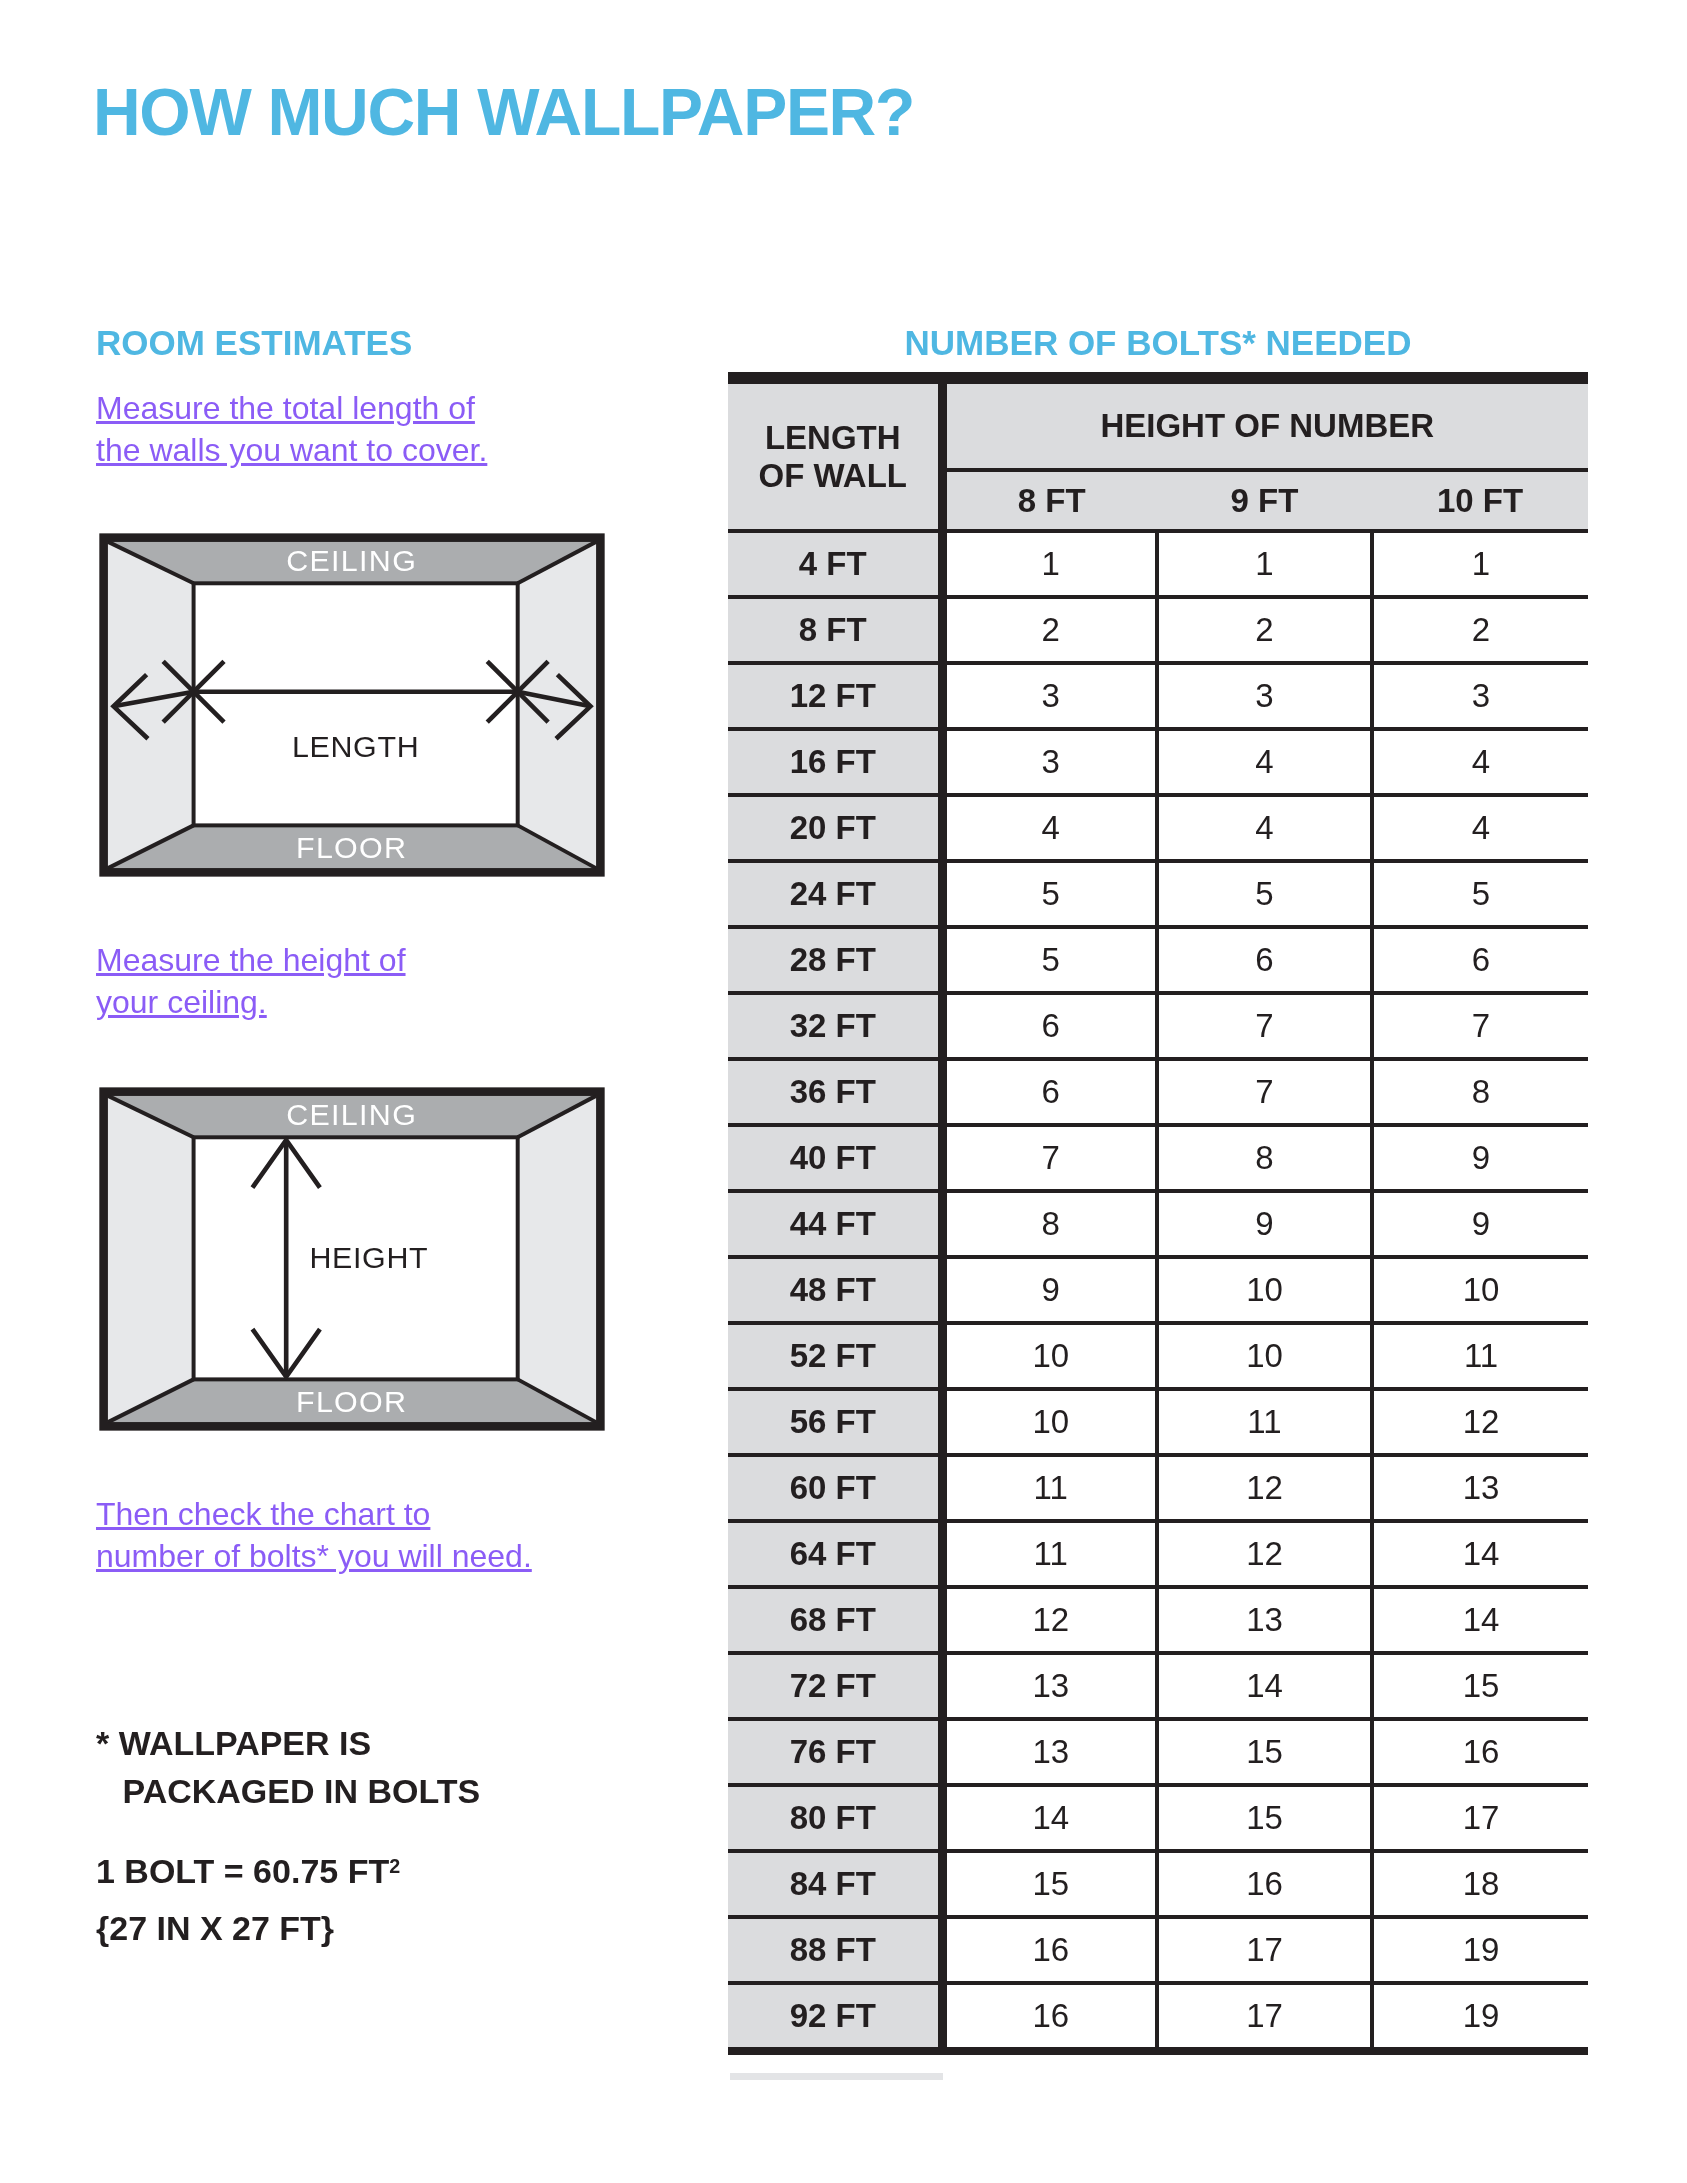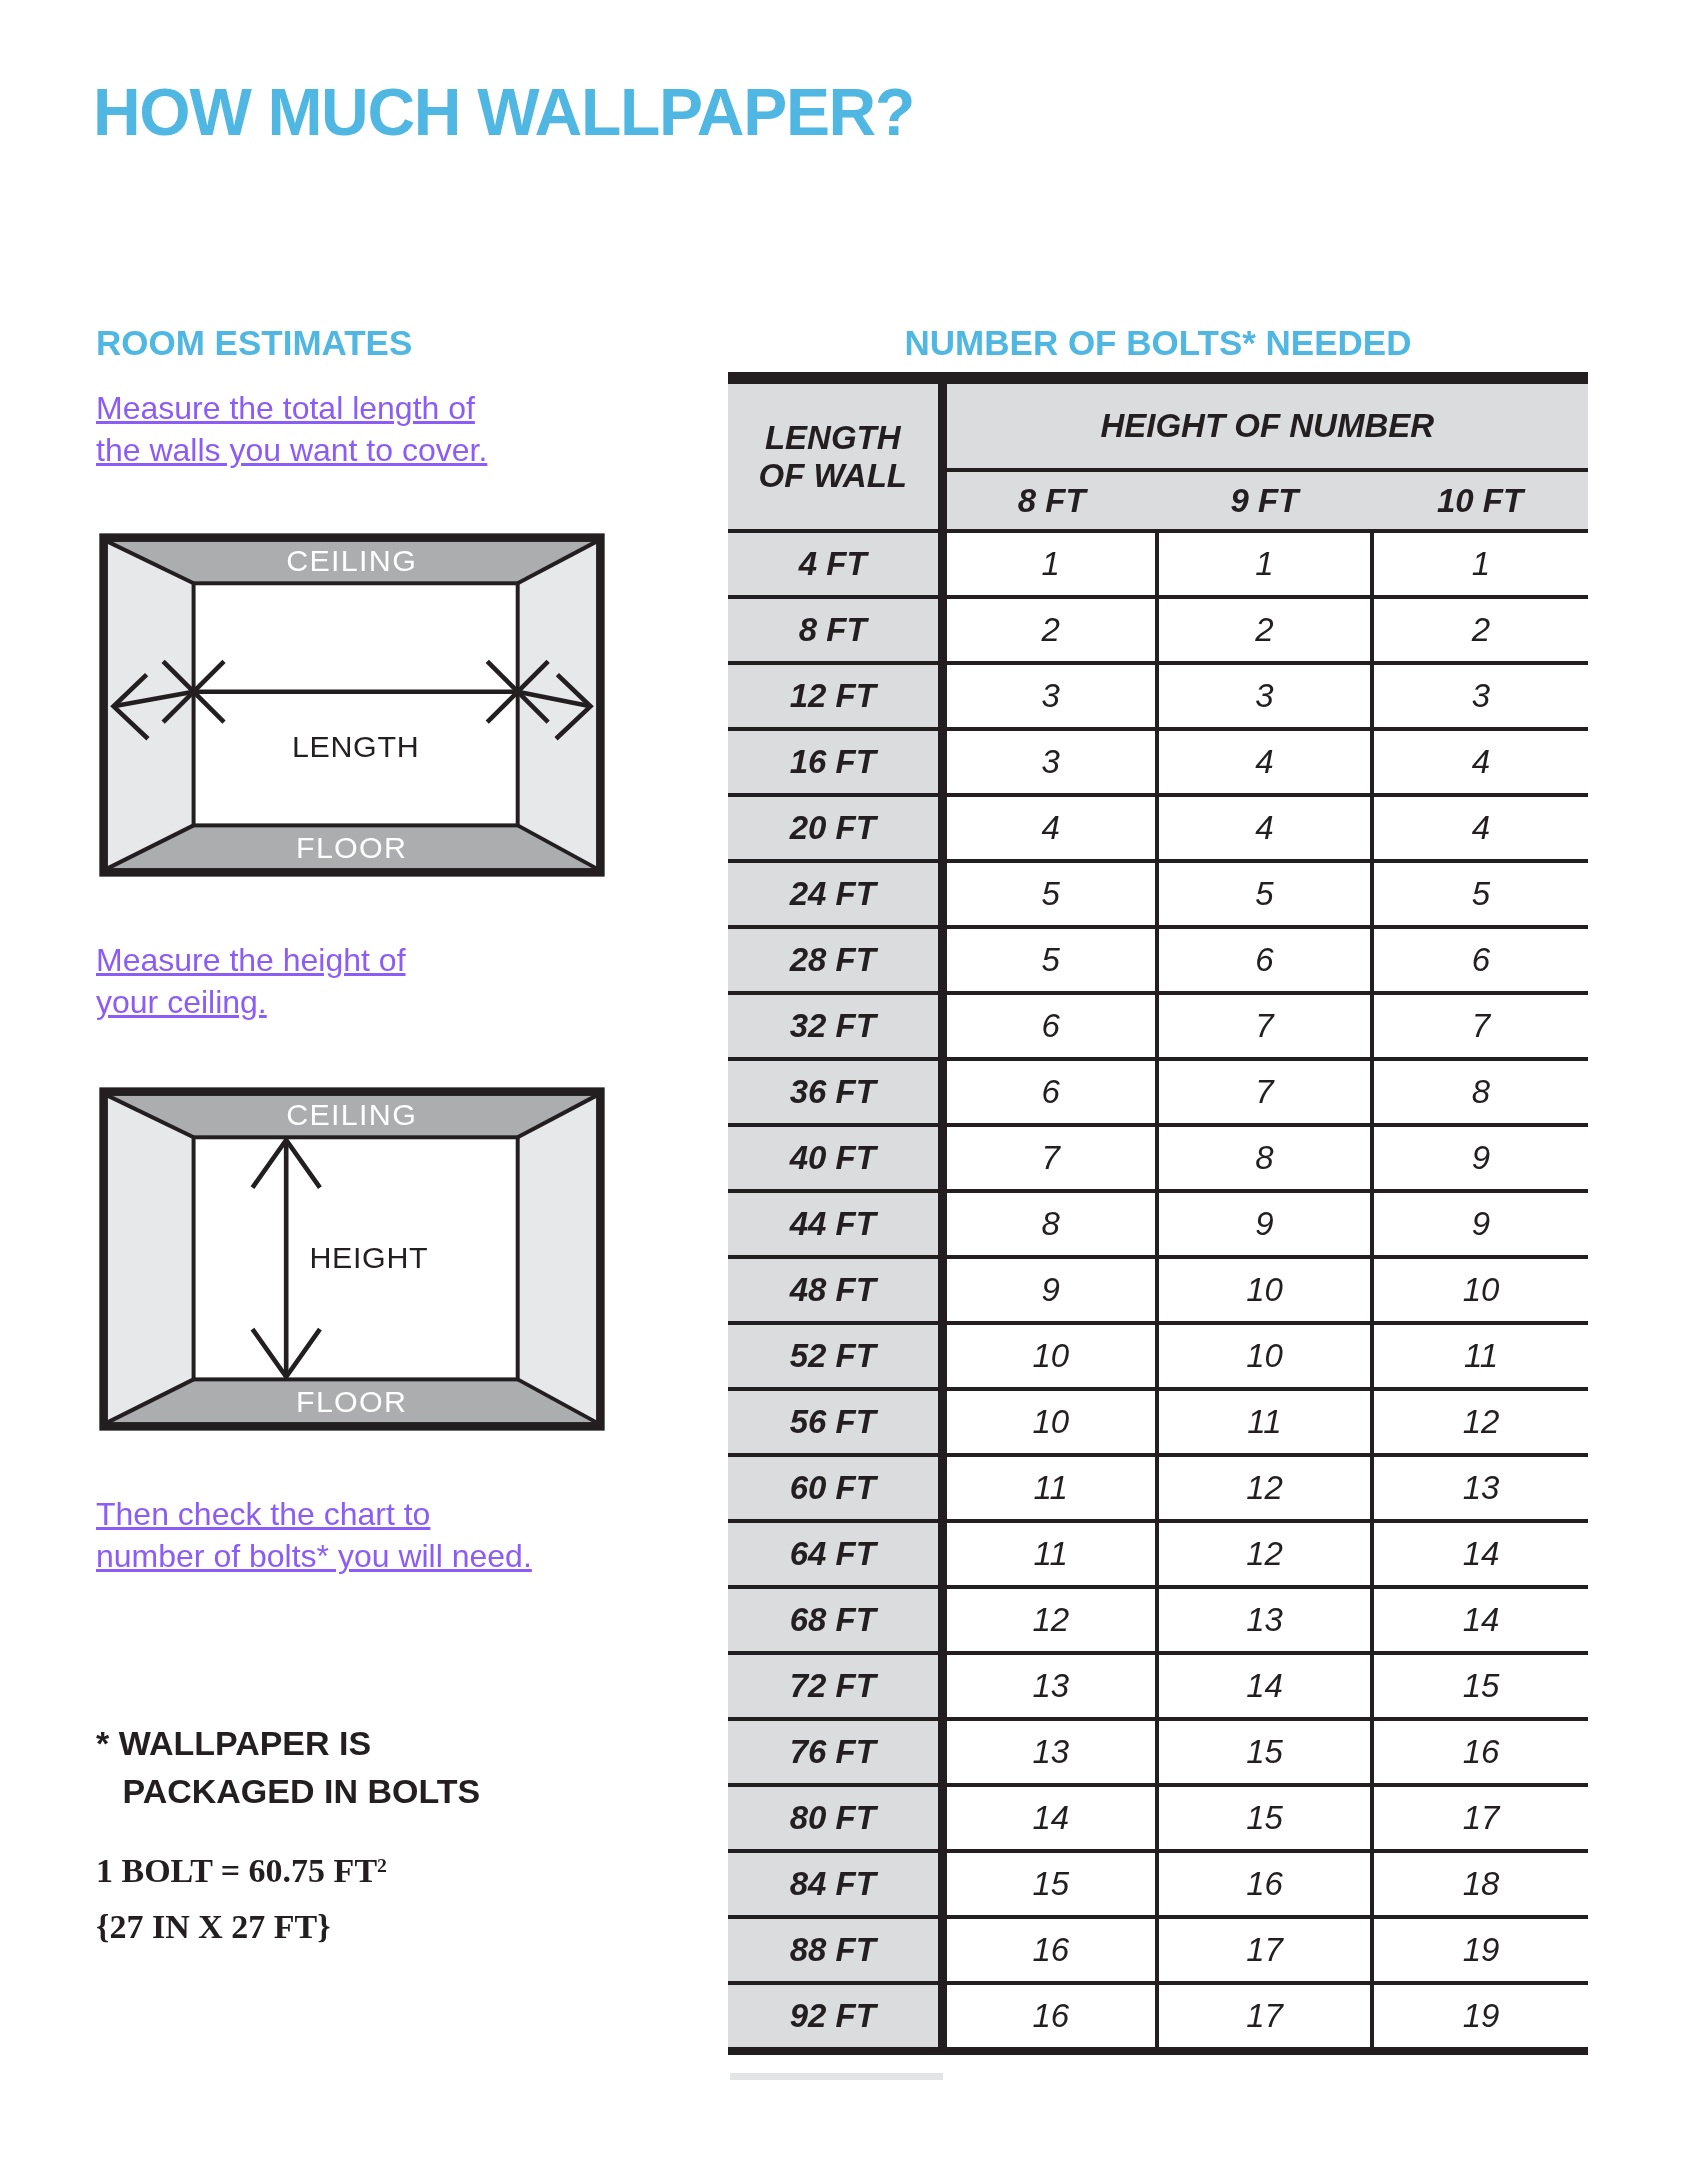--- a/index.html
+++ b/index.html
@@ -28,21 +28,20 @@
   .bolt-info { font-size:34px; font-weight:bold; line-height:52px; }
   .sup { font-size:58%; position:relative; top:-0.5em; }
 
   .table-heading { width:860px; text-align:center; }
 
   table.bolts {
     border-collapse:collapse; table-layout:fixed;
     width:860px;
     border-top:12px solid #231F20;
     border-bottom:8.6px solid #231F20;
-    font-style:italic;
   }
   table.bolts th, table.bolts td { padding:0; vertical-align:middle; text-align:center; }
   th.rowhead {
     background:#DBDCDE; font-size:33px; font-weight:bold;
     border-right:9.3px solid #231F20; border-bottom:4.6px solid #231F20;
   }
   th.group {
     background:#DBDCDE; font-size:33px; font-weight:bold;
     height:84px; border-bottom:4.6px solid #231F20;
   }
@@ -137,21 +136,21 @@
   <div class="abs body-text" style="left:96px; top:1493px;">
     <div>Then check the chart to</div>
     <div>number of bolts* you will need.</div>
   </div>
 
   <div class="abs footnote" style="left:96px; top:1719px;">
     <div>* WALLPAPER IS</div>
     <div class="indent">PACKAGED IN BOLTS</div>
   </div>
 
-  <div class="abs bolt-info" style="left:96px; top:1845px;font-family:Liberation Serif, serif;">
+  <div class="abs bolt-info" style="left:96px; top:1845px;">
     <div><span>1 BOLT = 60.75 FT</span><span class="sup">2</span></div>
     <div>{27 IN X 27 FT}</div>
   </div>
 
   <div class="abs section-heading table-heading" style="left:728px; top:323px;">NUMBER OF BOLTS* NEEDED</div>
 
   <div class="abs" style="left:728px; top:372px;">
     <table class="bolts">
       <colgroup>
           <col style="width:214px">

